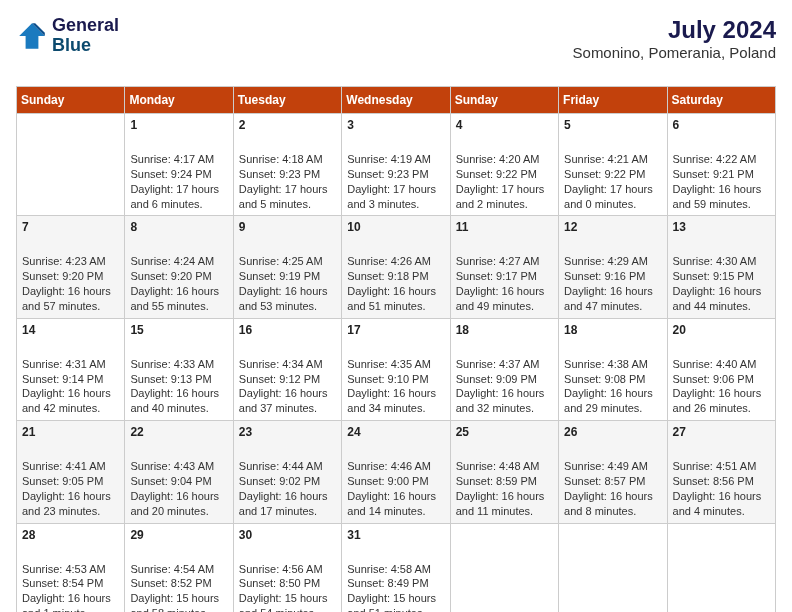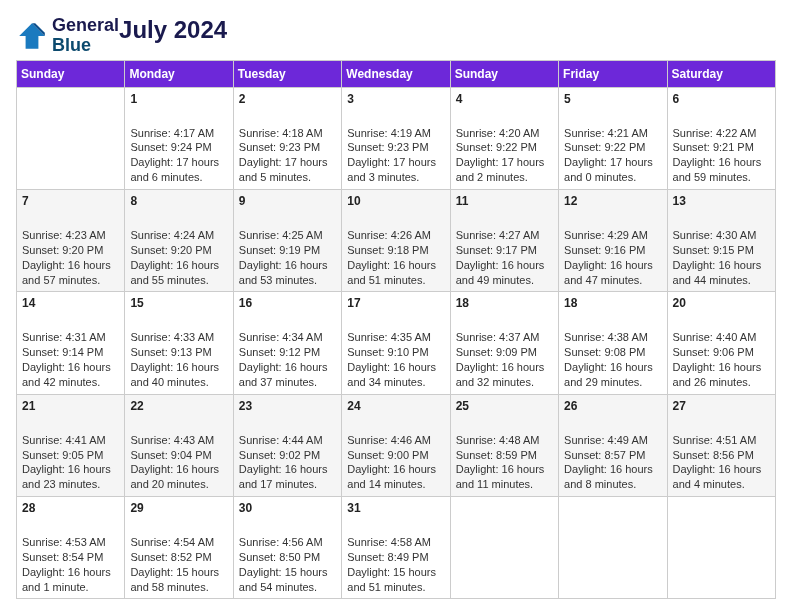--- a/index.html
+++ b/index.html
@@ -5,23 +5,23 @@
     * { box-sizing: border-box; margin: 0; padding: 0; }
     body {
       font-family: Arial, sans-serif;
       background: #fff;
       width: 792px;
       min-height: 612px;
       padding: 16px;
     }
     .header {
       display: flex;
-      justify-content: flex-start;
+      justify-content: space-between;
       align-items: flex-start;
-      margin-bottom: 4px;
+      margin-bottom: 25px;
     }
     .logo {
       display: flex;
       align-items: center;
       gap: 4px;
     }
     .logo-text {
       font-size: 18px;
       font-weight: bold;
       color: #1a1a4e;
@@ -45,21 +45,21 @@
     .subtitle {
       font-size: 15px;
       color: #333;
     }
     table {
       width: 100%;
       border-collapse: collapse;
       font-size: 11px;
     }
     thead tr th {
-      background-color: #6d28d9;
+      background-color: #c2410c;
       color: #fff;
       padding: 6px 4px;
       text-align: left;
       font-size: 12px;
       font-weight: bold;
       border: 1px solid #ccc;
     }
     tbody tr td {
       border: 1px solid #ccc;
       padding: 4px 5px;
@@ -94,20 +94,21 @@
       <polygon points="20,4 36,20 28,20 28,36 12,36 12,20 4,20" fill="#1a7abf"></polygon>
       <polygon points="24,4 36,16 36,20 20,4" fill="#0d4f8c"></polygon>
     </svg>
     <div class="logo-text">
       <div>General</div>
       <div><span>Blue</span></div>
     </div>
   </div>
   <div class="title-block">
     <div class="main-title">July 2024</div>
+    <div class="subtitle">Somonino, Pomerania, Poland</div>
   </div>
 </div>
 
 <table>
   <thead>
     <tr id="header-row">
         <th>Sunday</th>
         <th>Monday</th>
         <th>Tuesday</th>
         <th>Wednesday</th>

